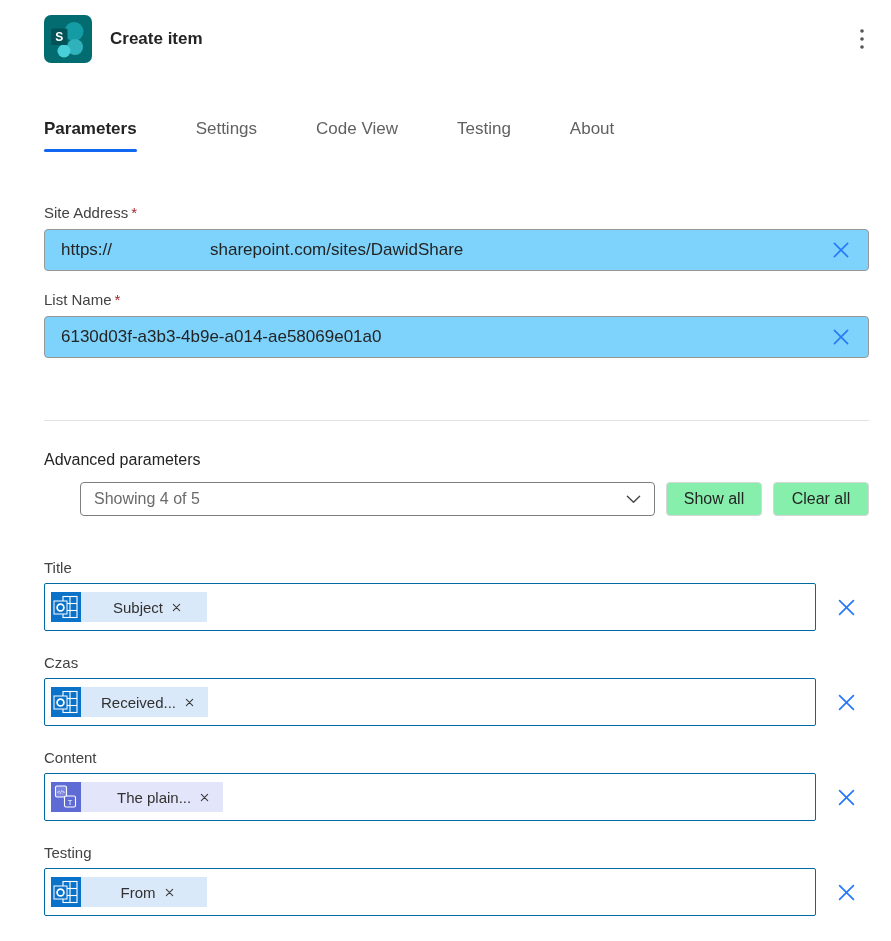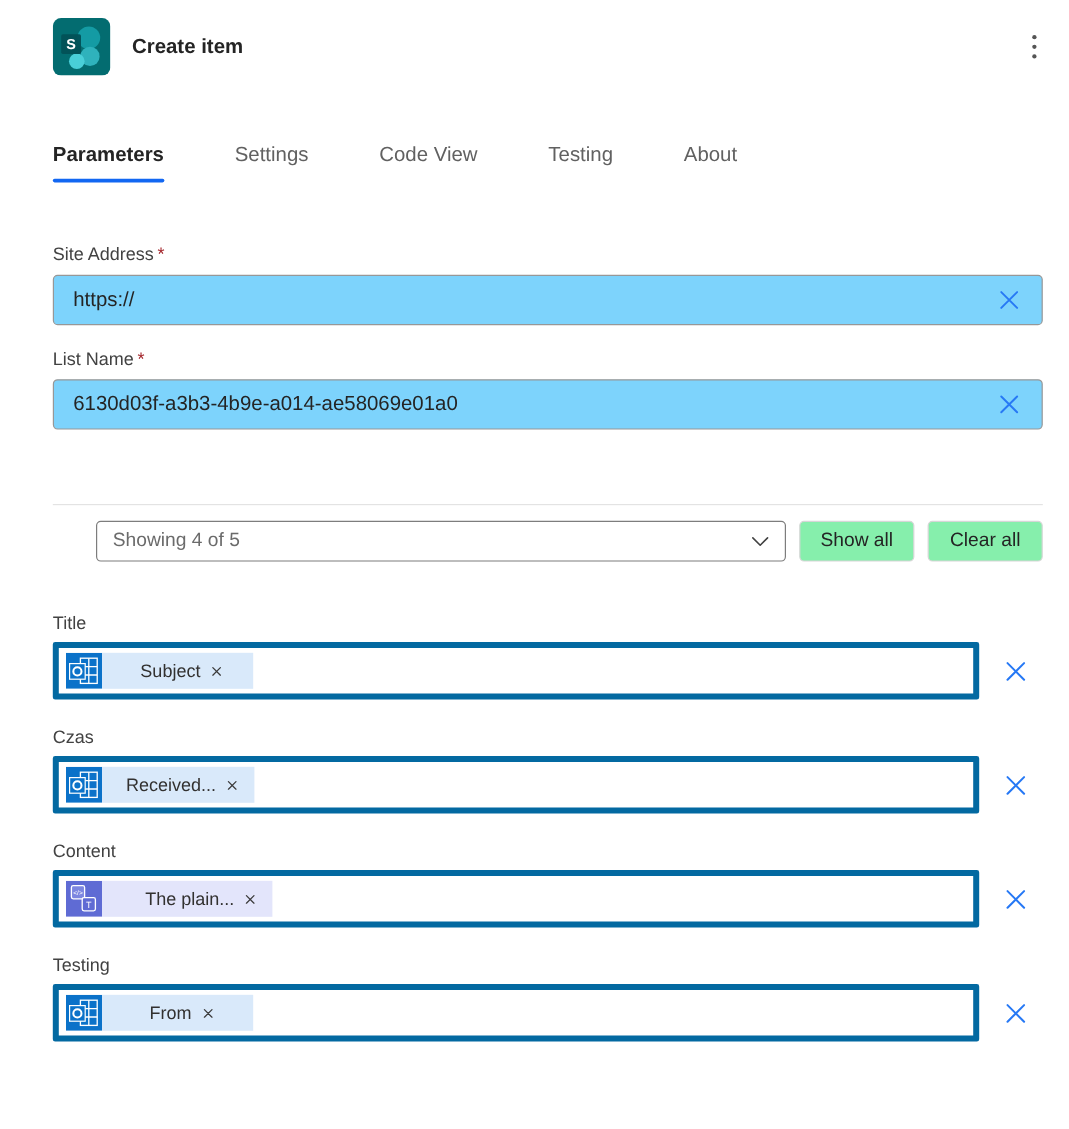--- a/index.html
+++ b/index.html
@@ -55,21 +55,21 @@
     font-family:"Liberation Sans",sans-serif;font-size:16px;color:#242424;margin-left:11px;
     box-sizing:border-box;cursor:pointer;padding:0 10px;
   }
 
   
   .dyn-group{margin-top:23px;}
   .dyn-group.first{margin-top:43px;}
   .dyn-group .label-row{margin-bottom:7px;color:#424242;}
   .dyn-row{display:flex;align-items:center;}
   .token-box{
-    width:772px;height:48px;border:5px solid #0369a1;border-radius:2px;background:#fff;
+    width:772px;height:48px;border:1px solid #0369a1;border-radius:2px;background:#fff;
     display:flex;align-items:center;padding-left:6px;box-sizing:border-box;cursor:text;
   }
   .ext-clear{margin-left:17px;display:flex;align-items:center;cursor:pointer;padding:2px;}
   .token{display:flex;align-items:stretch;height:30px;cursor:pointer;}
   .token-icon{width:30px;height:30px;flex:none;}
   .token-label{
     display:flex;align-items:center;justify-content:center;background:#d9e9fa;
     padding:0 14px 0 20px;font-size:15px;color:#323130;min-width:92px;
   }
   .token.purple .token-label{background:#e3e5fb;padding-left:36px;}
@@ -110,20 +110,21 @@
   </div>
 
   <div class="field first">
     <div class="label-row">
       <span>Site Address</span><span class="req">*</span>
     </div>
     <div class="textbox">
       <span class="grow">
         <span>https://</span>
         <span class="redacted-gap"></span>
+        <span>sharepoint.com/sites/DawidShare</span>
       </span>
       <span class="clear-x">
         <svg width="22" height="22" viewBox="0 0 20 20" fill="none">
           <path d="M4 4 L16 16 M16 4 L4 16" stroke="#2779f5" stroke-width="1.5" stroke-linecap="round"></path>
         </svg>
       </span>
     </div>
   </div>
 
   <div class="field">
@@ -135,20 +136,21 @@
       <span class="clear-x">
         <svg width="22" height="22" viewBox="0 0 20 20" fill="none">
           <path d="M4 4 L16 16 M16 4 L4 16" stroke="#2779f5" stroke-width="1.5" stroke-linecap="round"></path>
         </svg>
       </span>
     </div>
   </div>
 
   <div class="divider"></div>
 
+  <div class="advanced-label">Advanced parameters</div>
   <div class="adv-row">
     <div class="combobox">
       <span>Showing 4 of 5</span>
       <span class="chev">
         <svg width="17" height="17" viewBox="0 0 18 18" fill="none">
           <path d="M2.5 5.5 L9 12 L15.5 5.5" stroke="#424242" stroke-width="1.4" stroke-linecap="round" stroke-linejoin="round"></path>
         </svg>
       </span>
     </div>
     <button class="btn">Show all</button>

